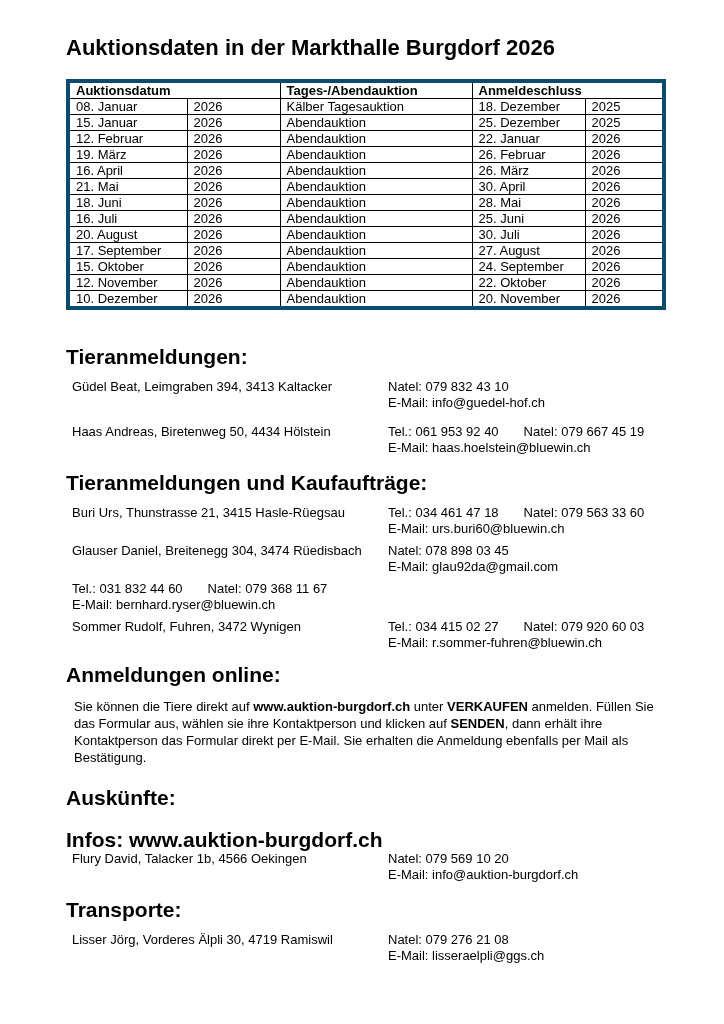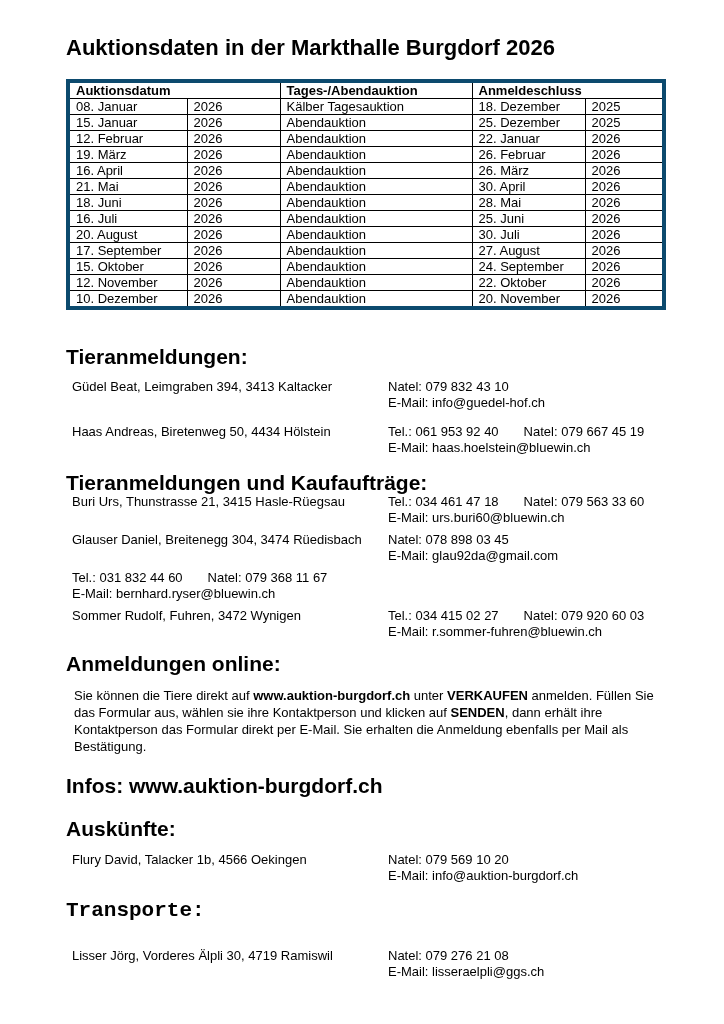--- a/index.html
+++ b/index.html
@@ -24,25 +24,25 @@
   table.auction th, table.auction td {
     border: 1px solid #000;
     font-size: 13px; line-height: 15px; height: 16px;
     padding: 0 6px; text-align: left; font-weight: 400;
     white-space: nowrap; overflow: hidden;
   }
   table.auction th { font-weight: 700; }
 
   .h2 { font-size: 21px; line-height: 22px; font-weight: 700; margin: 0; }
   .mt-tier   { margin-top: 36px; margin-bottom: 11px; }
-  .mt-kauf   { margin-top: 17px; }
+  .mt-kauf   { margin-top: 17px; margin-bottom: 11px; }
   .mt-online { margin-top: 14px; margin-bottom: 12px; }
   .mt-infos  { margin-top: 20px; }
   .mt-ausk   { margin-top: 21px; margin-bottom: 12px; }
-  .mt-trans  { margin-top: 17px; margin-bottom: 26px; font-family: Liberation Mono, monospace; }
+  .mt-trans  { margin-top: 17px; margin-bottom: 11px; }
 
   .contact {
     display: grid; grid-template-columns: 316px 1fr;
     padding-left: 6px;
     font-size: 13px; line-height: 15.5px;
   }
   .contact .phone2:not(:empty) { margin-left: 25px; }
   .c-gap-lg { margin-bottom: 14px; }
   .c-gap-sm { margin-bottom: 7px; }
 
@@ -217,23 +217,23 @@
     <div>
       <div><span>Tel.: 034 415 02 27</span><span class="phone2">Natel: 079 920 60 03</span></div>
       <div>E-Mail: r.sommer-fuhren@bluewin.ch</div>
     </div>
   </div>
 
   <h2 class="h2 mt-online">Anmeldungen online:</h2>
 
   <p class="para"><span>Sie können die Tiere direkt auf </span><b>www.auktion-burgdorf.ch</b><span> unter </span><b>VERKAUFEN</b><span> anmelden. Füllen Sie das Formular aus, wählen sie ihre Kontaktperson und klicken auf </span><b>SENDEN</b><span>, dann erhält ihre Kontaktperson das Formular direkt per E-Mail. Sie erhalten die Anmeldung ebenfalls per Mail als Bestätigung.</span></p>
 
+  <h2 class="h2 mt-ausk">Auskünfte:</h2>
+
   <h2 class="h2 mt-infos">Infos: www.auktion-burgdorf.ch</h2>
-
-  <h2 class="h2 mt-ausk">Auskünfte:</h2>
 
   <div class="contact">
     <div>Flury David, Talacker 1b, 4566 Oekingen</div>
     <div>
       <div><span>Natel: 079 569 10 20</span><span class="phone2"></span></div>
       <div>E-Mail: info@auktion-burgdorf.ch</div>
     </div>
   </div>
 
   <h2 class="h2 mt-trans">Transporte:</h2>

